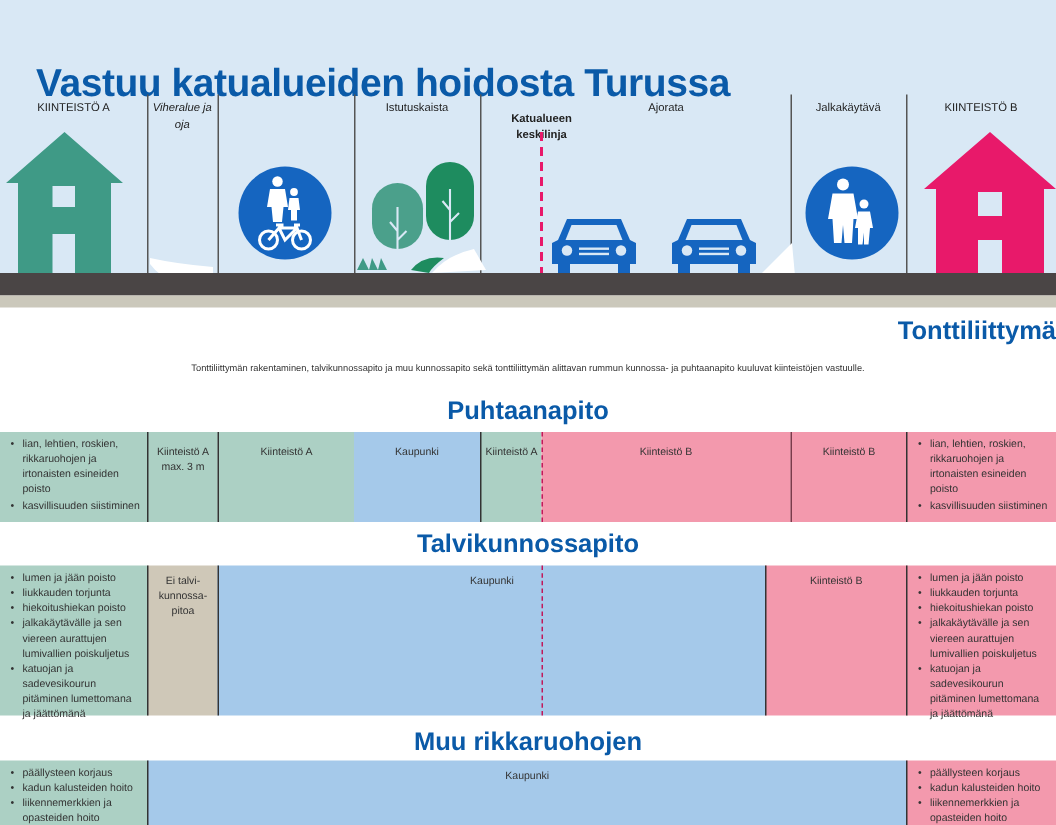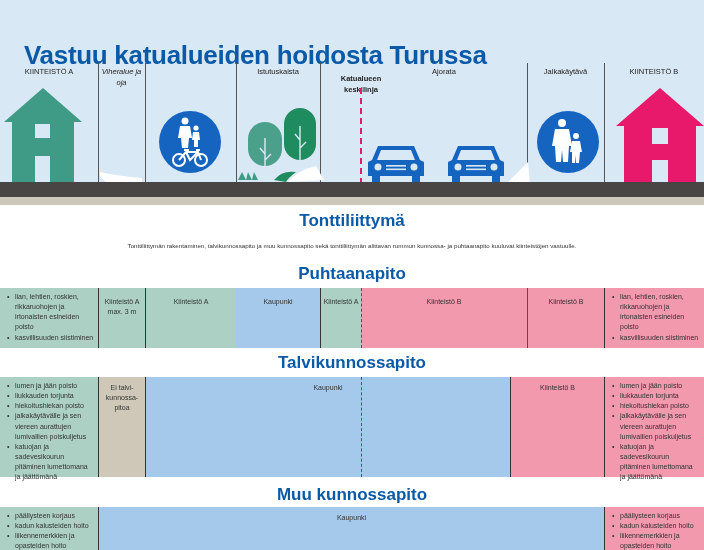--- a/index.html
+++ b/index.html
@@ -124,21 +124,21 @@
   <svg style="position:absolute;left:616px;top:88px;" width="88" height="96" viewBox="0 0 88 96">
     <polygon points="44,0 88,38 80,38 80,96 8,96 8,38 0,38" fill="#e8196a"></polygon>
     <rect x="36" y="40" width="16" height="16" fill="#d9e8f5"></rect>
     <rect x="36" y="72" width="16" height="24" fill="#d9e8f5"></rect>
   </svg>
 </div>
 
 <div class="ground"></div>
 <div class="curbline"></div>
 
-<div class="section-title" style="top:211px;">Tonttiliittymä</div>
+<div class="section-title" style="top:211px;text-align:right;">Tonttiliittymä</div>
 <div class="note">Tonttiliittymän rakentaminen, talvikunnossapito ja muu kunnossapito sekä tonttiliittymän alittavan rummun kunnossa- ja puhtaanapito kuuluvat kiinteistöjen vastuulle.</div>
 
 <div class="section-title" style="top:264px;">Puhtaanapito</div>
 <div class="row" style="top:288px;height:60px;">
   <div class="cell list green" style="left:0;width:98px;">
     <ul>
       <li>lian, lehtien, roskien, rikkaruohojen ja irtonaisten esineiden poisto</li>
       <li>kasvillisuuden siistiminen</li>
     </ul>
   </div>
@@ -176,21 +176,21 @@
       <li>lumen ja jään poisto</li>
       <li>liukkauden torjunta</li>
       <li>hiekoitushiekan poisto</li>
       <li>jalkakäytävälle ja sen viereen aurattujen lumivallien poiskuljetus</li>
       <li>katuojan ja sadevesikourun pitäminen lumettomana ja jäättömänä</li>
     </ul>
   </div>
   <div class="dash" style="left:361px;"></div>
 </div>
 
-<div class="section-title" style="top:485px;">Muu kunnossapito</div>
+<div class="section-title" style="top:485px;">Muu rikkaruohojen</div>
 <div class="row" style="top:507px;height:43px;">
   <div class="cell list green" style="left:0;width:98px;">
     <ul>
       <li>päällysteen korjaus</li>
       <li>kadun kalusteiden hoito</li>
       <li>liikennemerkkien ja opasteiden hoito</li>
     </ul>
   </div>
   <div class="cell blue bl" style="left:98px;width:506px;padding-top:6px;">Kaupunki</div>
   <div class="cell list pink bl" style="left:604px;width:100px;">

